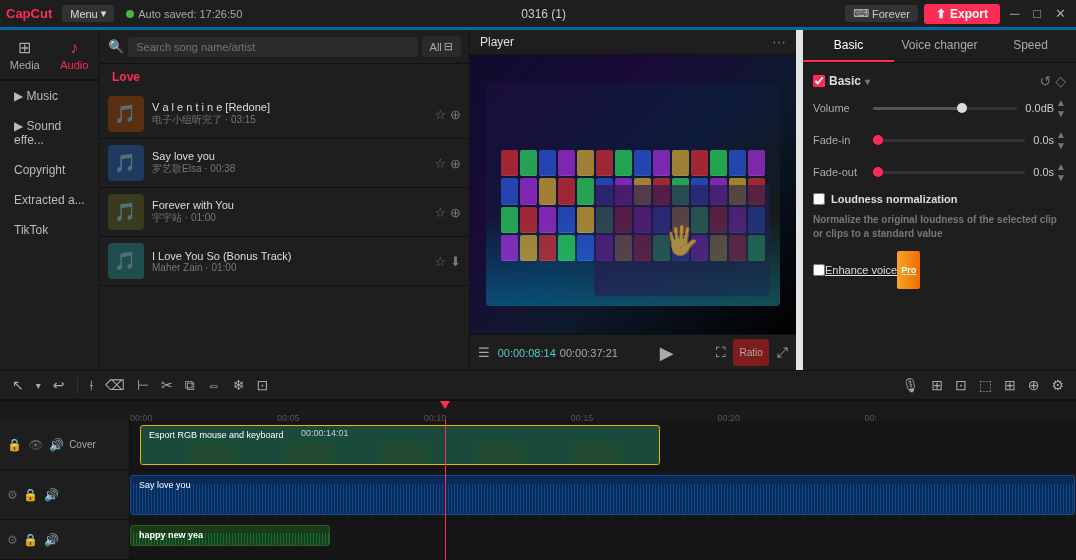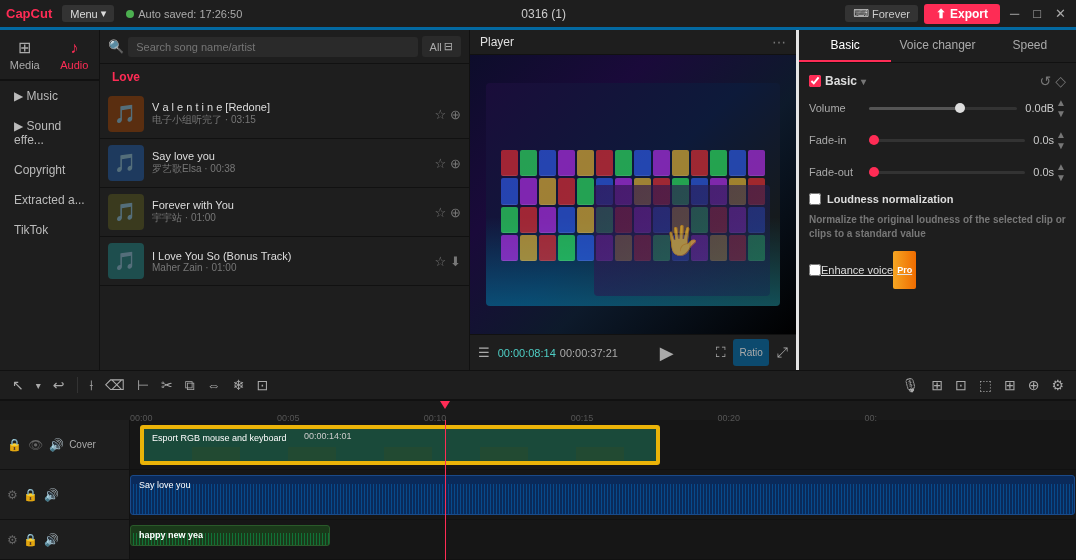--- a/index.html
+++ b/index.html
@@ -54,26 +54,26 @@
     .key.lit-r { background: rgba(255,50,50,0.6); }
     .key.lit-g { background: rgba(50,255,100,0.6); }
     .key.lit-b { background: rgba(50,100,255,0.6); }
     .key.lit-p { background: rgba(200,50,255,0.6); }
     .key.lit-y { background: rgba(255,200,50,0.6); }
     .player-controls { display: flex; align-items: center; padding: 4px 8px; gap: 8px; border-top: 1px solid #111; }
     .player-controls .time-info { display: flex; gap: 4px; align-items: center; }
     .player-controls .time-current { color: #4ecdc4; font-size: 11px; }
     .player-controls .time-total { color: #aaa; font-size: 11px; }
     .player-controls .ctrl-btn { background: none; border: none; color: #aaa; cursor: pointer; font-size: 14px; }
-    .player-controls .ratio-btn { background: #0c4a6e; border: none; color: #aaa; padding: 8px 6px; border-radius: 3px; font-size: 10px; cursor: pointer; }
+    .player-controls .ratio-btn { background: #7f1d1d; border: none; color: #aaa; padding: 8px 6px; border-radius: 3px; font-size: 10px; cursor: pointer; }
     .player-controls .spacer { flex: 1; }
     .player-controls .list-icon { color: #aaa; font-size: 13px; cursor: pointer; }
 
     
-    #right-panel { width: 280px; background: #1e1e1e; border-left: 3px solid #e5e5e5; display: flex; flex-direction: column; }
+    #right-panel { width: 280px; background: #1e1e1e; border-left: 7px solid #e5e5e5; display: flex; flex-direction: column; }
     #right-panel .tabs { display: flex; border-bottom: 1px solid #111; }
     #right-panel .tabs .tab { flex: 1; text-align: center; padding: 8px 0; cursor: pointer; color: #aaa; font-size: 12px; border-bottom: 2px solid transparent; }
     #right-panel .tabs .tab.active { color: #fff; border-bottom: 2px solid #fe2c55; }
     .right-content { flex: 1; padding: 10px; overflow-y: auto; }
     .right-content .section-header { display: flex; align-items: center; gap: 6px; margin-bottom: 8px; justify-content: space-between; }
     .right-content .section-title { color: #ddd; font-size: 12px; font-weight: bold; display: flex; align-items: center; gap: 4px; }
     .right-content .section-actions { display: flex; gap: 4px; }
     .right-content .section-icon-btn { background: none; border: none; color: #777; cursor: pointer; font-size: 14px; }
     .prop-row { display: flex; align-items: center; margin-bottom: 10px; }
     .prop-label { color: #aaa; font-size: 11px; width: 60px; flex-shrink: 0; }
@@ -106,21 +106,21 @@
     .playhead-triangle { position: absolute; top: 0; width: 0; height: 0; border-left: 5px solid transparent; border-right: 5px solid transparent; border-top: 8px solid #fe2c55; left: calc(130px + 310px); z-index: 11; }
     #timeline-tracks { flex: 1; overflow-y: auto; position: relative; }
     .track-row { display: flex; height: 50px; border-bottom: 1px solid #111; }
     .track-header { width: 130px; flex-shrink: 0; background: #1e1e1e; display: flex; align-items: center; padding: 0 6px; gap: 4px; border-right: 1px solid #111; }
     .track-header .cover-label { color: #aaa; font-size: 10px; }
     .track-header .track-icon-btn { background: none; border: none; color: #666; cursor: pointer; font-size: 12px; padding: 1px; }
     .track-body { flex: 1; position: relative; overflow: hidden; }
     .track-clip { position: absolute; height: 40px; top: 5px; border-radius: 3px; overflow: hidden; display: flex; align-items: center; }
     .track-clip .clip-label { font-size: 9px; color: #fff; padding: 2px 4px; position: absolute; top: 2px; left: 4px; white-space: nowrap; text-overflow: ellipsis; overflow: hidden; max-width: 90%; z-index: 2; }
     .track-clip .clip-time { font-size: 9px; color: #ccc; position: absolute; top: 2px; left: 160px; z-index: 2; }
-    .video-clip { background: #1a4a3a; border: 4px solid #eab308; }
+    .video-clip { background: #1a4a3a; border: 1px solid #eab308; }
     .video-clip-inner { width: 100%; height: 100%; display: flex; overflow: hidden; }
     .audio-clip { background: #0a2a5a; border: 1px solid #1a4a8a; }
     .audio-wave { width: 100%; height: 100%; background: repeating-linear-gradient(90deg, transparent, transparent 2px, rgba(0,150,255,0.3) 2px, rgba(0,150,255,0.3) 3px); }
     .audio-clip2 { background: #1a3a1a; border: 1px solid #2a5a2a; }
     .audio-wave2 { width: 100%; height: 100%; background: repeating-linear-gradient(90deg, transparent, transparent 2px, rgba(0,200,100,0.4) 2px, rgba(0,200,100,0.4) 3px); }
     .track-row.small { height: 40px; }
     .track-row.small .track-clip { height: 21px; top: 5px; font-weight: bold; }
 
     
     ::-webkit-scrollbar { width: 4px; height: 4px; }

